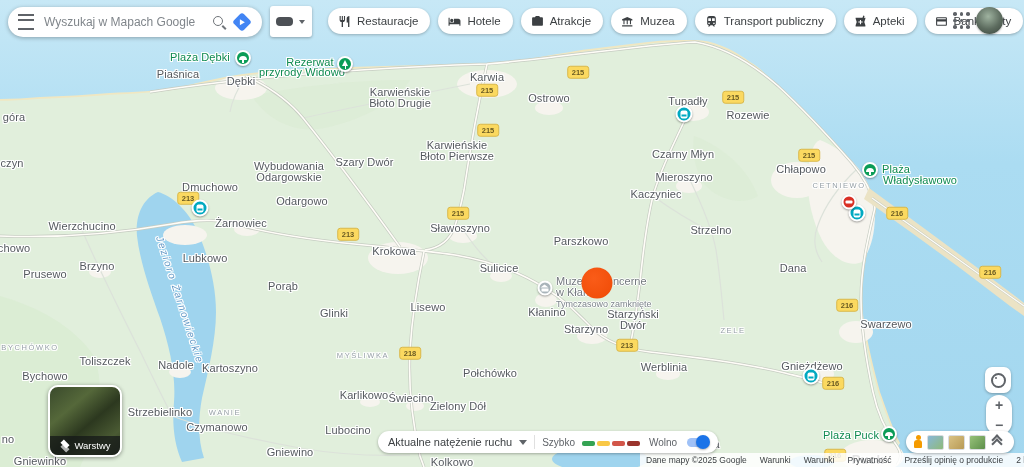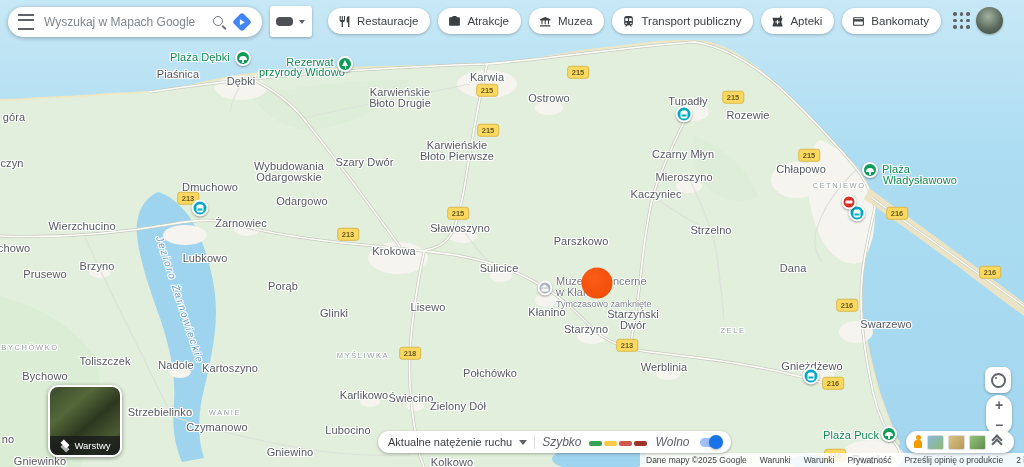--- a/index.html
+++ b/index.html
@@ -69,21 +69,21 @@
     box-shadow:0 1px 4px rgba(0,0,0,.4);cursor:pointer;background:linear-gradient(140deg,#3a4a2c 0%,#55683a 30%,#2c381f 55%,#4a5a33 80%,#333f26 100%);}
   .layersbar{position:absolute;left:0;bottom:0;width:100%;height:19px;background:rgba(20,22,24,.72);display:flex;align-items:center;justify-content:center;gap:4px;color:#fff;font-size:9.5px;}
   .layersico{position:relative;width:11px;height:11px;}
   .layersico::before{content:'';position:absolute;left:1.5px;top:0;width:8px;height:8px;background:#fff;transform:rotate(45deg) scaleY(.6);}
   .layersico::after{content:'';position:absolute;left:1.5px;top:3.5px;width:8px;height:8px;background:#fff;opacity:.65;transform:rotate(45deg) scaleY(.6);}
   
   .traffic{left:378px;top:431px;height:22px;background:#fff;border-radius:11px;box-shadow:0 1px 3px rgba(0,0,0,.3);
     display:flex;align-items:center;gap:7px;padding:0 10px;font-size:11px;color:#3c4043;}
   .caret{width:0;height:0;border-left:4px solid transparent;border-right:4px solid transparent;border-top:5px solid #5f6368;cursor:pointer;}
   .tdivider{width:1px;height:14px;background:#e0e0e0;}
-  .tlegend{font-size:12px;font-style:italic;color:#5f6368;}
+  .tlegend{font-size:10px;color:#5f6368;}
   .seg{width:13px;height:5px;border-radius:2px;display:inline-block;margin-right:2px;}
   .tgl{width:21px;height:9px;background:#9fc1f7;border-radius:5px;position:relative;cursor:pointer;margin-left:3px;}
   .tgl::after{content:'';position:absolute;right:-2px;top:-2.5px;width:14px;height:14px;border-radius:50%;background:#1a73e8;box-shadow:0 1px 2px rgba(0,0,0,.3);}
   
   .locbtn{left:985px;top:367px;width:26px;height:26px;background:#fff;border-radius:7px;box-shadow:0 1px 3px rgba(0,0,0,.3);
     display:flex;align-items:center;justify-content:center;cursor:pointer;}
   .locico{width:11px;height:11px;border:2px solid #5f6368;border-radius:50%;position:relative;}
   .locico::after{content:'';position:absolute;left:2.5px;top:2.5px;width:2px;height:2px;background:#5f6368;border-radius:50%;}
   .zoompill{left:986px;top:395px;width:26px;height:40px;background:#fff;border-radius:13px;box-shadow:0 1px 3px rgba(0,0,0,.3);
     display:flex;flex-direction:column;align-items:center;justify-content:space-between;padding:3px 0;box-sizing:border-box;}
@@ -315,20 +315,26 @@
 
   <div class="float chips">
     <div class="chip">
       <svg width="13" height="13" viewBox="0 0 24 24" fill="#3c4043">
           <path d="M11,9H9V2H7v7H5V2H3v7c0,2.12 1.66,3.84 3.75,3.97V22h2.5v-9.03C11.34,12.84 13,11.12 13,9V2h-2V9z M16,6v8h2.5v8H21V2C18.24,2 16,4.24 16,6z"></path>
         </svg>
       <span>Restauracje</span>
     </div>
     <div class="chip">
       <svg width="13" height="13" viewBox="0 0 24 24" fill="#3c4043">
+          <path d="M7 13c1.66 0 3-1.34 3-3S8.66 7 7 7s-3 1.34-3 3 1.34 3 3 3zm12-6h-8v7H3V5H1v15h2v-3h18v3h2v-9c0-2.21-1.79-4-4-4z"></path>
+        </svg>
+      <span>Hotele</span>
+    </div>
+    <div class="chip">
+      <svg width="13" height="13" viewBox="0 0 24 24" fill="#3c4043">
           <path d="M12 15.2a3.2 3.2 0 1 0 0-6.4 3.2 3.2 0 0 0 0 6.4zM9 2L7.17 4H4c-1.1 0-2 .9-2 2v12c0 1.1.9 2 2 2h16c1.1 0 2-.9 2-2V6c0-1.1-.9-2-2-2h-3.17L15 2H9z"></path>
         </svg>
       <span>Atrakcje</span>
     </div>
     <div class="chip">
       <svg width="13" height="13" viewBox="0 0 24 24" fill="#3c4043">
           <path d="M6.5 10h-2v7h2v-7zm6 0h-2v7h2v-7zm8.5 9H2v2h19v-2zm-2.5-9h-2v7h2v-7zM11.5 3.5L2 8v2h19V8l-9.5-4.5z"></path>
         </svg>
       <span>Muzea</span>
     </div>

